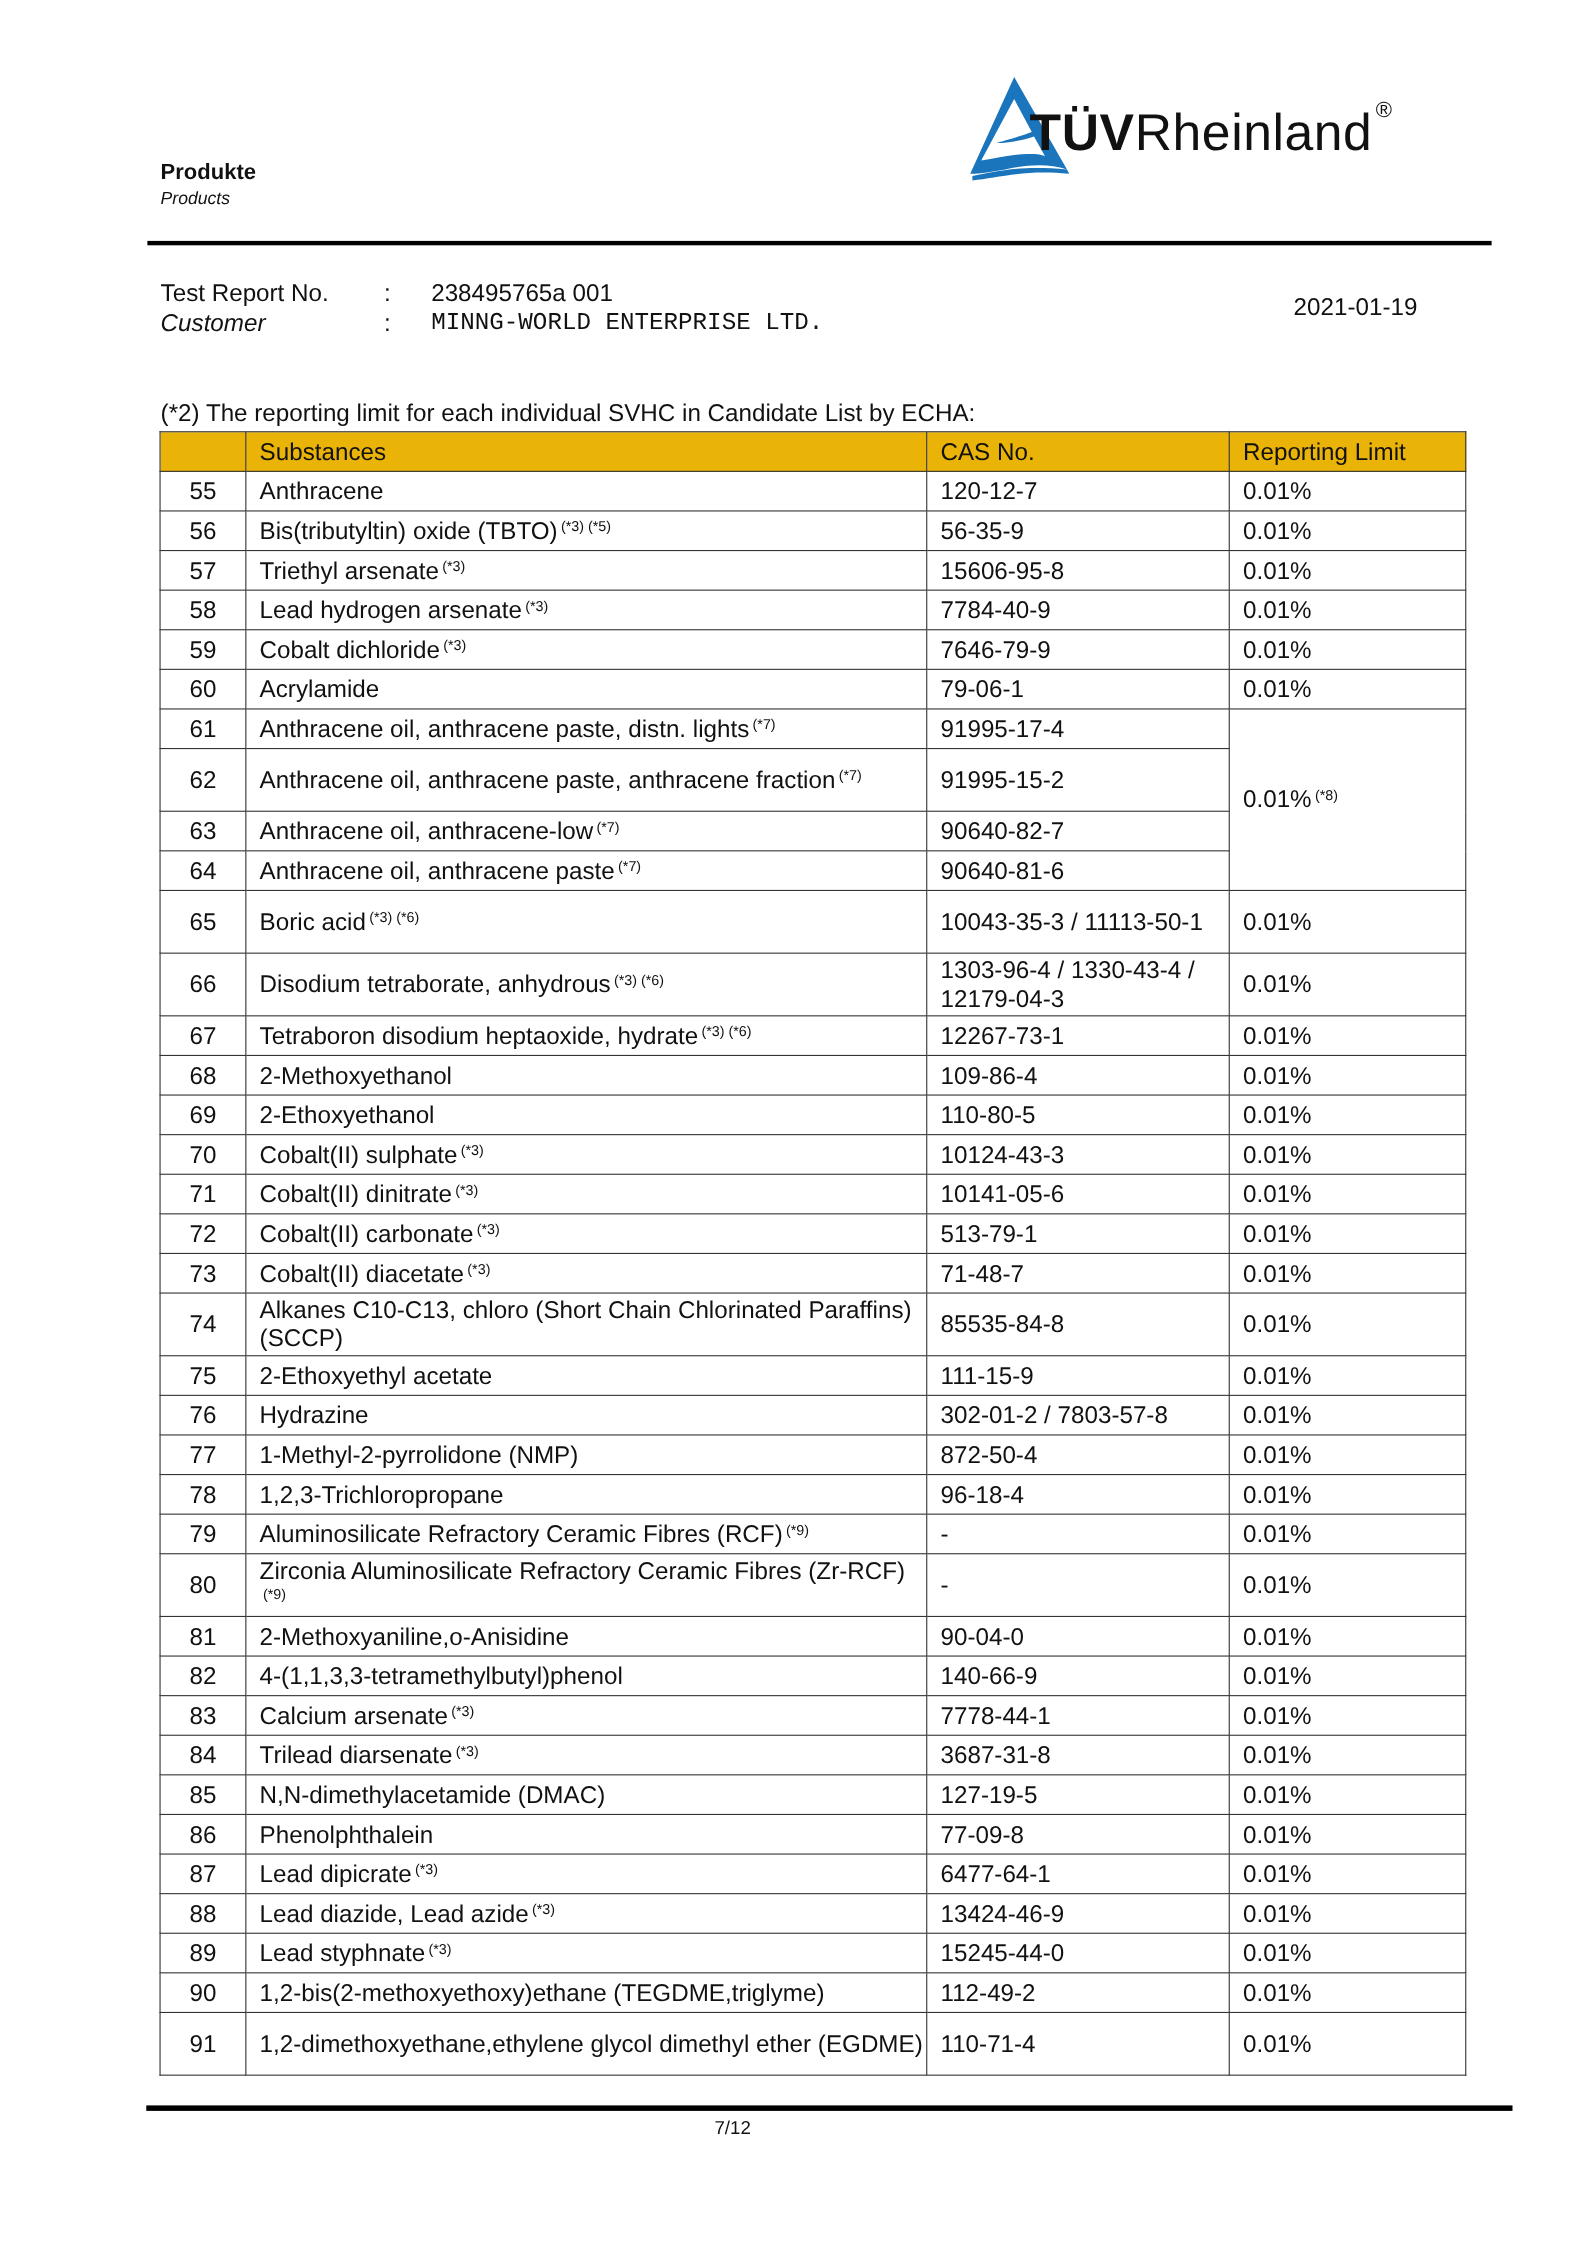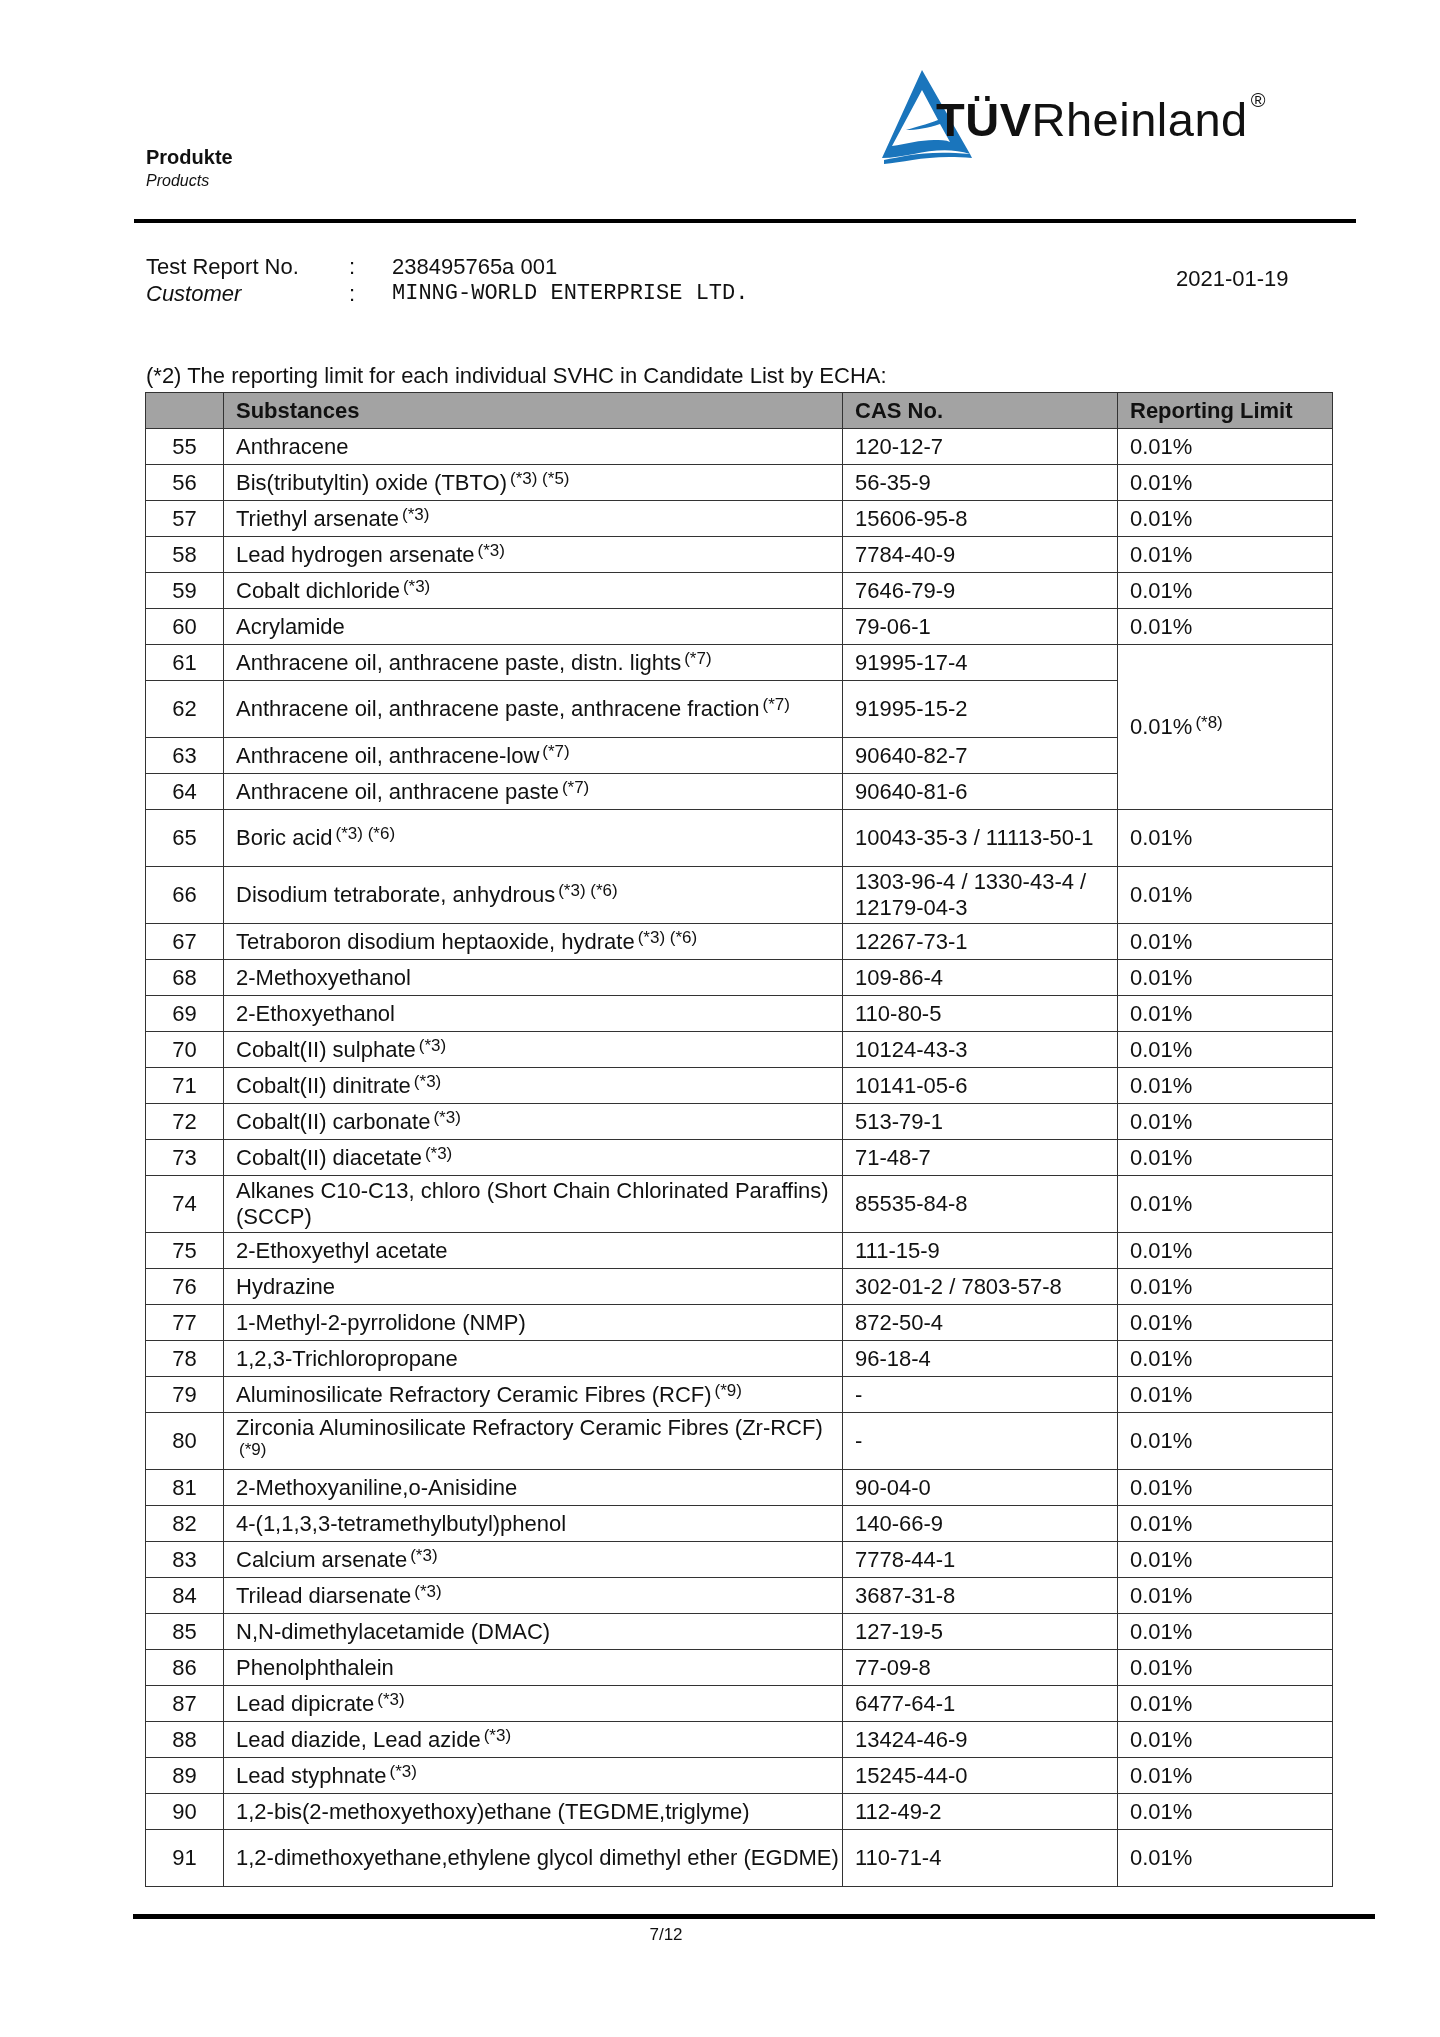--- a/index.html
+++ b/index.html
@@ -28,25 +28,25 @@
   #table-caption { left: 146px; top: 363px; font-size: 22px; }
   table#svhc {
     position: absolute; left: 145px; top: 392px;
     border-collapse: collapse; table-layout: fixed; width: 1187px;
     font-size: 22px;
   }
   #svhc th, #svhc td {
     border: 1.5px solid #333; padding: 0 0 0 12px; text-align: left;
     vertical-align: middle; line-height: 26px; font-weight: normal;
   }
-  #svhc th { background: #a3a3a3; font-weight: bold; height: 35px; }
+  #svhc th { background: #eab308; font-weight: normal; height: 35px; }
   #svhc td { height: 35px; }
   #svhc tr.double td { height: 56px; }
   #svhc td.num { text-align: center; padding: 0; }
-  #svhc sup { font-size: 17px; vertical-align: top; position: relative; top: -4px; margin-left: 3px; }
+  #svhc sup { font-size: 13px; vertical-align: top; position: relative; top: -4px; margin-left: 3px; }
   col.c-num { width: 78px; } col.c-sub { width: 619px; } col.c-cas { width: 275px; } col.c-rl { width: 215px; }
   #page-number { left: 0; width: 1332px; text-align: center; top: 1925px; font-size: 17px; }
 </style>
 </head>
 <body>
 
 <div class="abs" id="dept-de">Produkte</div>
 <div class="abs" id="dept-en">Products</div>
 
 <div class="abs" id="logo">

